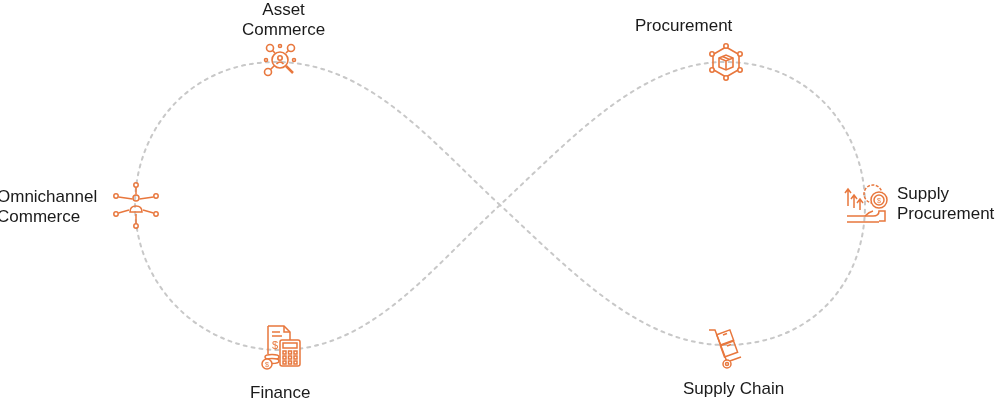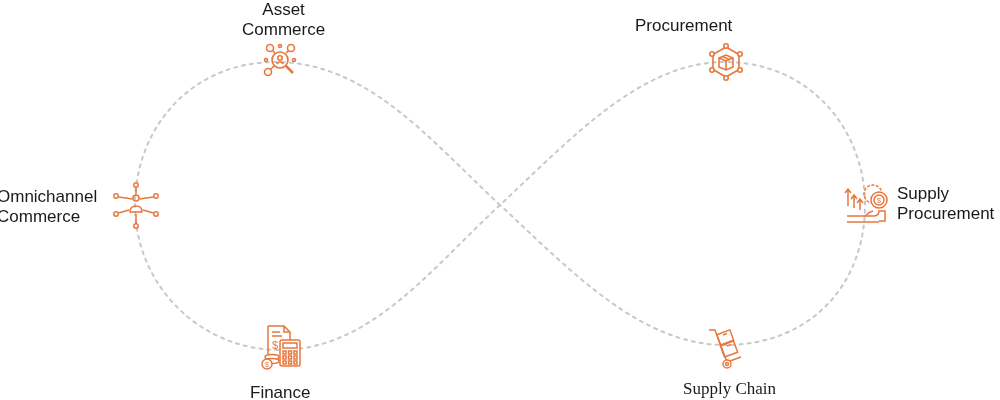--- a/index.html
+++ b/index.html
@@ -121,13 +121,13 @@
 
 <svg class="icon" style="left:703px; top:326px;" width="46" height="46" viewBox="0 0 46 46" fill="none" stroke="#e8773d" stroke-width="1.5">
   <path d="M6 4 L12 4 L24 36 L38 31"></path>
   <circle cx="24" cy="38" r="4" fill="#fff"></circle>
   <circle cx="24" cy="38" r="1.5"></circle>
   <rect x="15" y="6" width="14" height="11" transform="rotate(-20 22 11)"></rect>
   <rect x="19" y="17" width="14" height="12" transform="rotate(-20 26 23)"></rect>
   <line x1="20" y1="9" x2="24" y2="7.5"></line>
   <line x1="24" y1="20" x2="28" y2="18.5"></line>
 </svg>
-<div class="label" style="left:683px; top:379px;font-family:Liberation Serif, serif;">Supply Chain</div>
+<div class="label" style="left:683px; top:379px;">Supply Chain</div>
 
 </body></html>

